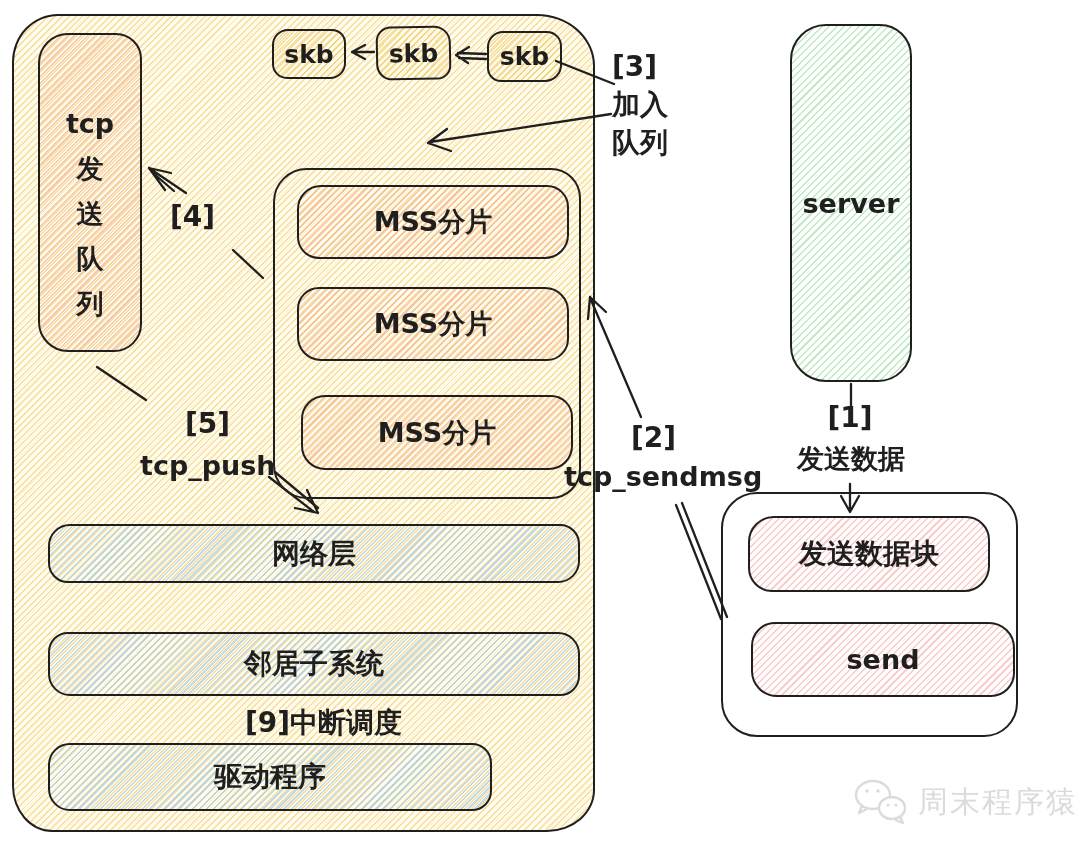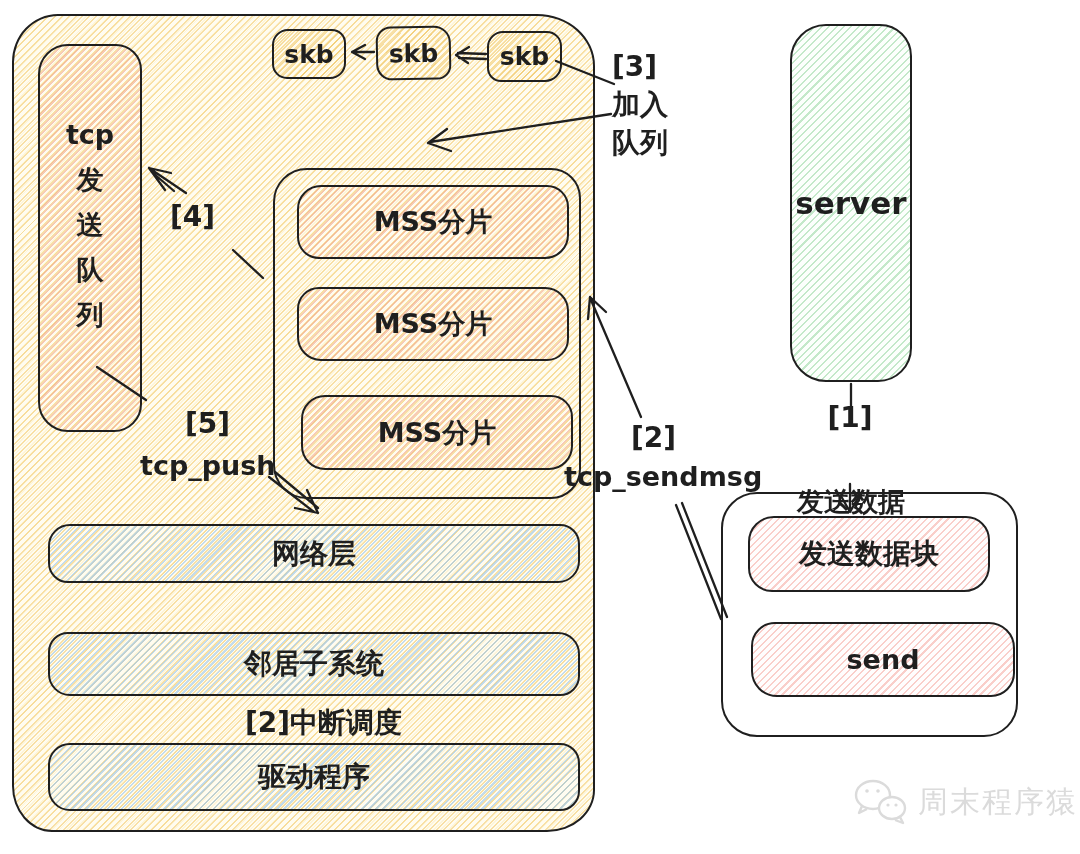--- a/index.html
+++ b/index.html
@@ -46,21 +46,21 @@
   .note { font-weight:700; z-index:6; }
   .watermark { color:#dbdbdb; display:flex; align-items:center; gap:8px;justify-content:flex-end; }
 </style>
 </head>
 <body>
 
 <div class="page">
 
   <div class="abs sketch hatch-yellow" style="left:12px; top:14px; width:583px; height:818px; border-radius:46px 58px 48px 40px / 48px 52px 42px 46px;">
 
-    <div class="abs sketch hatch-pink" style="left:24px; top:28px; width:104px; height:388px; border-radius:30px 26px 28px 30px;">
+    <div class="abs sketch hatch-pink" style="left:24px; top:17px; width:104px; height:319px; border-radius:30px 26px 28px 30px;">
       <div class="abs" style="left:0; top:66px; width:100%; text-align:center; font-size:27px; font-weight:700; line-height:45px;">
         <div>tcp</div>
         <div>发</div>
         <div>送</div>
         <div>队</div>
         <div>列</div>
       </div>
     </div>
 
     <div class="abs sketch hatch-yellow-dense center label" style="left:258px; top:13px; width:74px; height:50px; border-radius:16px 14px 16px 15px; font-size:25px;">
@@ -92,42 +92,42 @@
       <span>网络层</span>
     </div>
 
     <div class="abs note" style="left:126px; top:434px; font-size:27px;">tcp_push</div>
 
 
     <div class="abs sketch hatch-blue center" style="left:34px; top:616px; width:532px; height:64px; border-radius:20px 22px 20px 22px; font-size:28px; font-weight:700;">
       <span>邻居子系统</span>
     </div>
 
-    <div class="abs note" style="left:0; top:688px; width:100%; text-align:center; transform:translateX(20px); font-size:28px;">[2]中断调度</div>
+    <div class="abs note" style="left:0; top:688px; width:100%; text-align:center; transform:translateX(20px); font-size:28px;">[9]中断调度</div>
 
-    <div class="abs sketch hatch-blue center" style="left:34px; top:727px; width:532px; height:68px; border-radius:22px 20px 20px 22px; font-size:28px; font-weight:700;">
+    <div class="abs sketch hatch-blue center" style="left:34px; top:727px; width:444px; height:68px; border-radius:22px 20px 20px 22px; font-size:28px; font-weight:700;">
       <span>驱动程序</span>
     </div>
   </div>
 
   <div class="abs note" style="left:612px; top:48px; font-size:28px; line-height:38px;">
     <div>[3]</div>
     <div>加入</div>
     <div>队列</div>
   </div>
 
   <div class="abs note" style="left:631px; top:421px; font-size:28px;">[2]</div>
   <div class="abs note" style="left:564px; top:461px; font-size:27px; z-index:6;">tcp_sendmsg</div>
 
-  <div class="abs sketch hatch-green center" style="left:790px; top:24px; width:122px; height:358px; border-radius:36px 32px 34px 36px; font-size:31px; font-weight:700;">
+  <div class="abs sketch hatch-green center" style="left:790px; top:24px; width:122px; height:358px; border-radius:36px 32px 34px 36px; font-size:27px; font-weight:700;">
     <span>server</span>
   </div>
 
   <div class="abs note" style="left:810px; top:401px; width:80px; text-align:center; font-size:28px;">[1]</div>
-  <div class="abs note" style="left:786px; top:441px; width:130px; text-align:center; font-size:27px;margin-top:43px;">发送数据</div>
+  <div class="abs note" style="left:786px; top:441px; width:130px; text-align:center; font-size:27px;">发送数据</div>
 
   <div class="abs sketch" style="left:721px; top:492px; width:297px; height:245px; border-radius:36px 34px 34px 36px; background:#ffffff;">
     <div class="abs sketch hatch-red center" style="left:25px; top:22px; width:242px; height:76px; border-radius:26px 24px 26px 24px; font-size:28px; font-weight:700;">
       <span>发送数据块</span>
     </div>
     <div class="abs sketch hatch-red center" style="left:28px; top:128px; width:264px; height:75px; border-radius:24px 26px 24px 26px; font-size:27px; font-weight:700;">
       <span>send</span>
     </div>
   </div>
 

